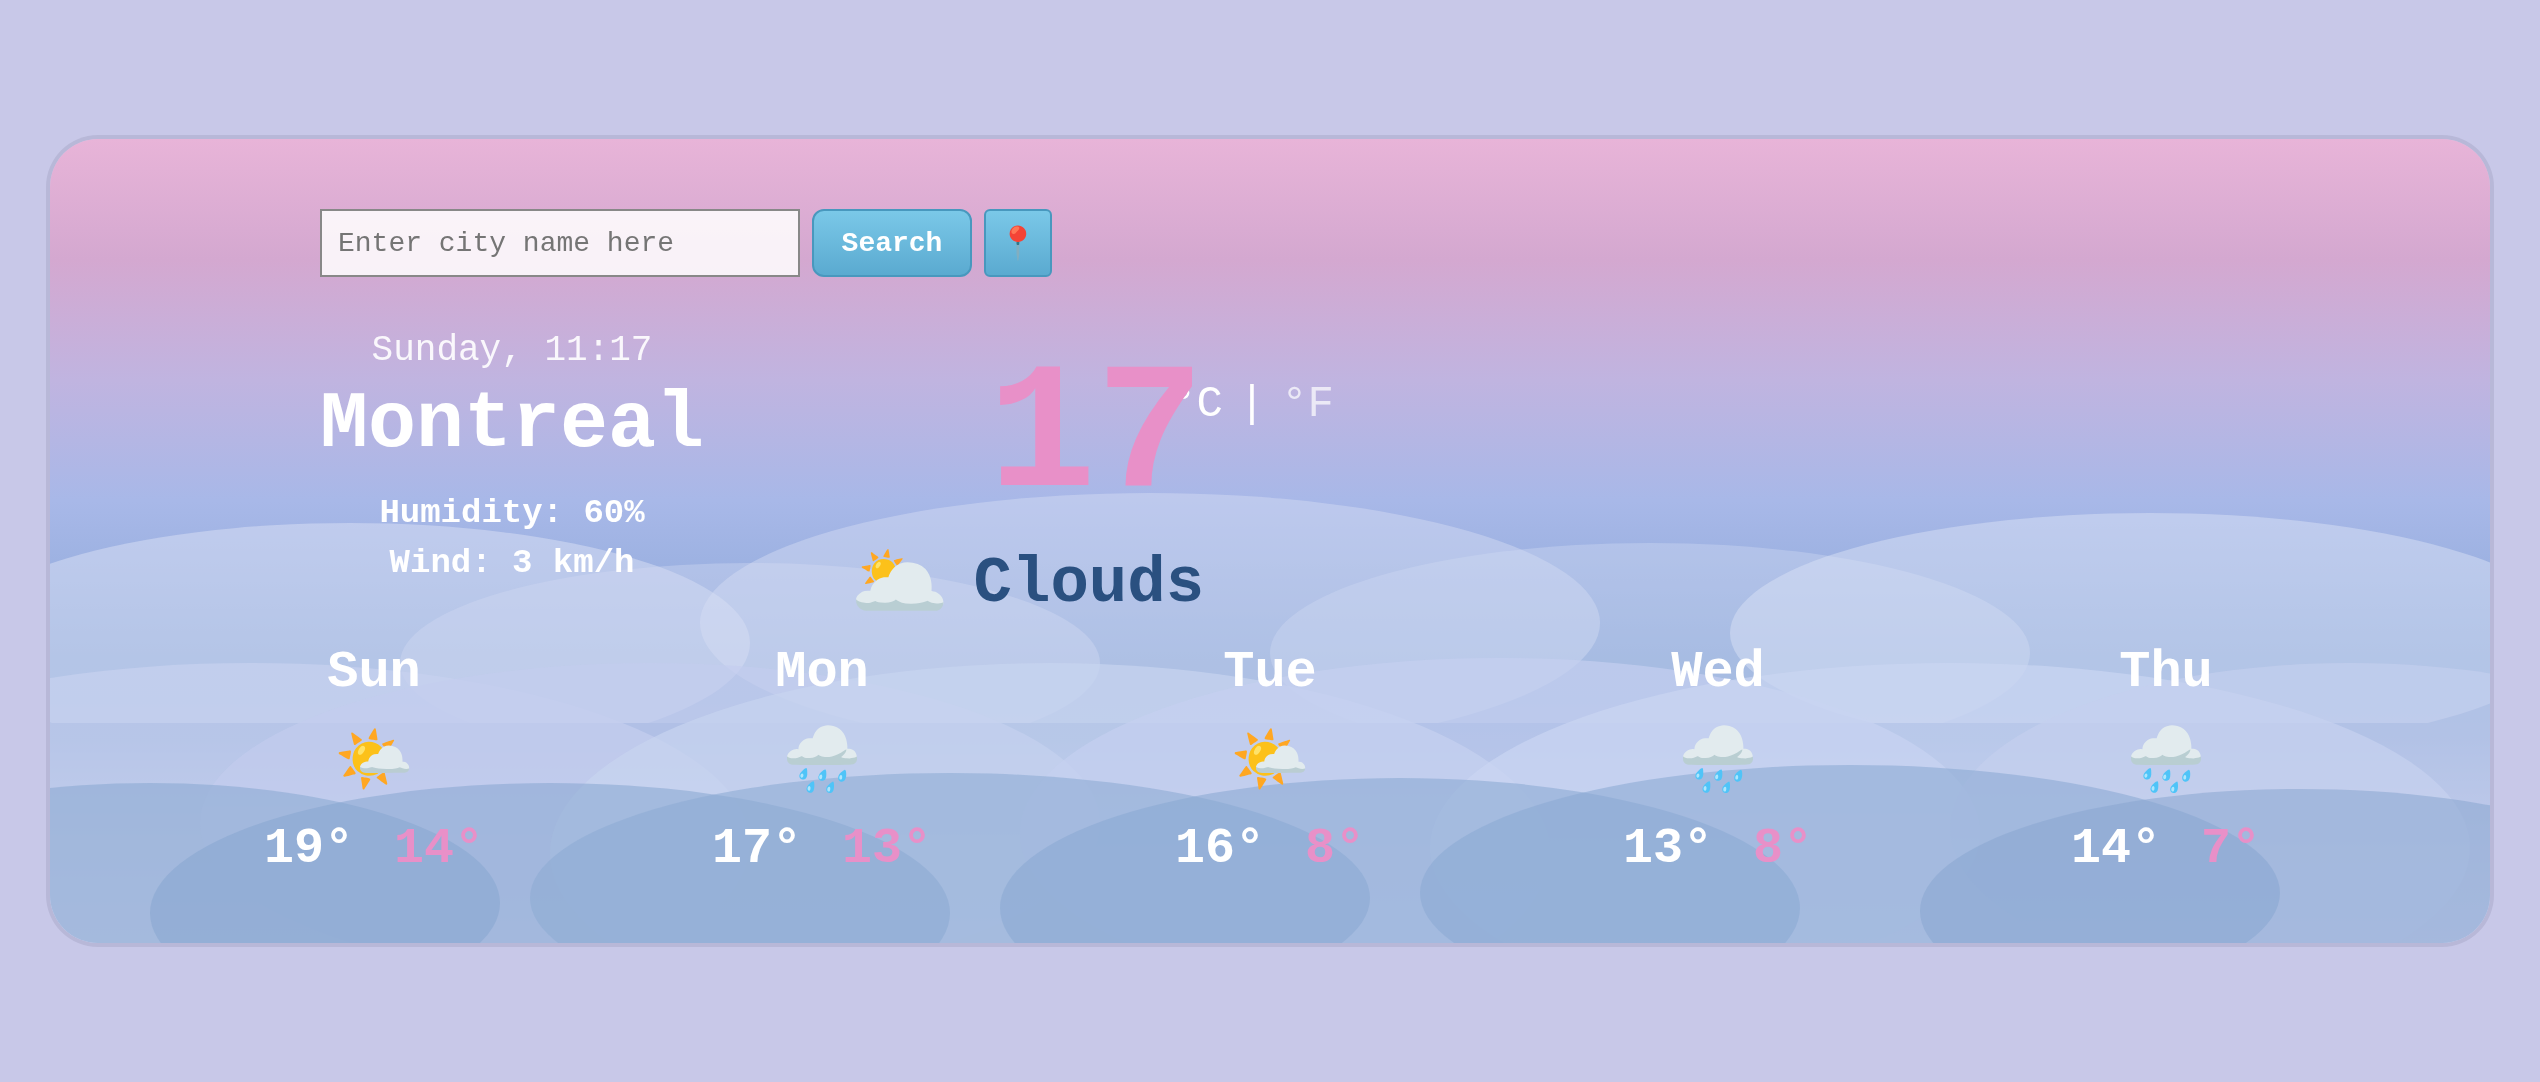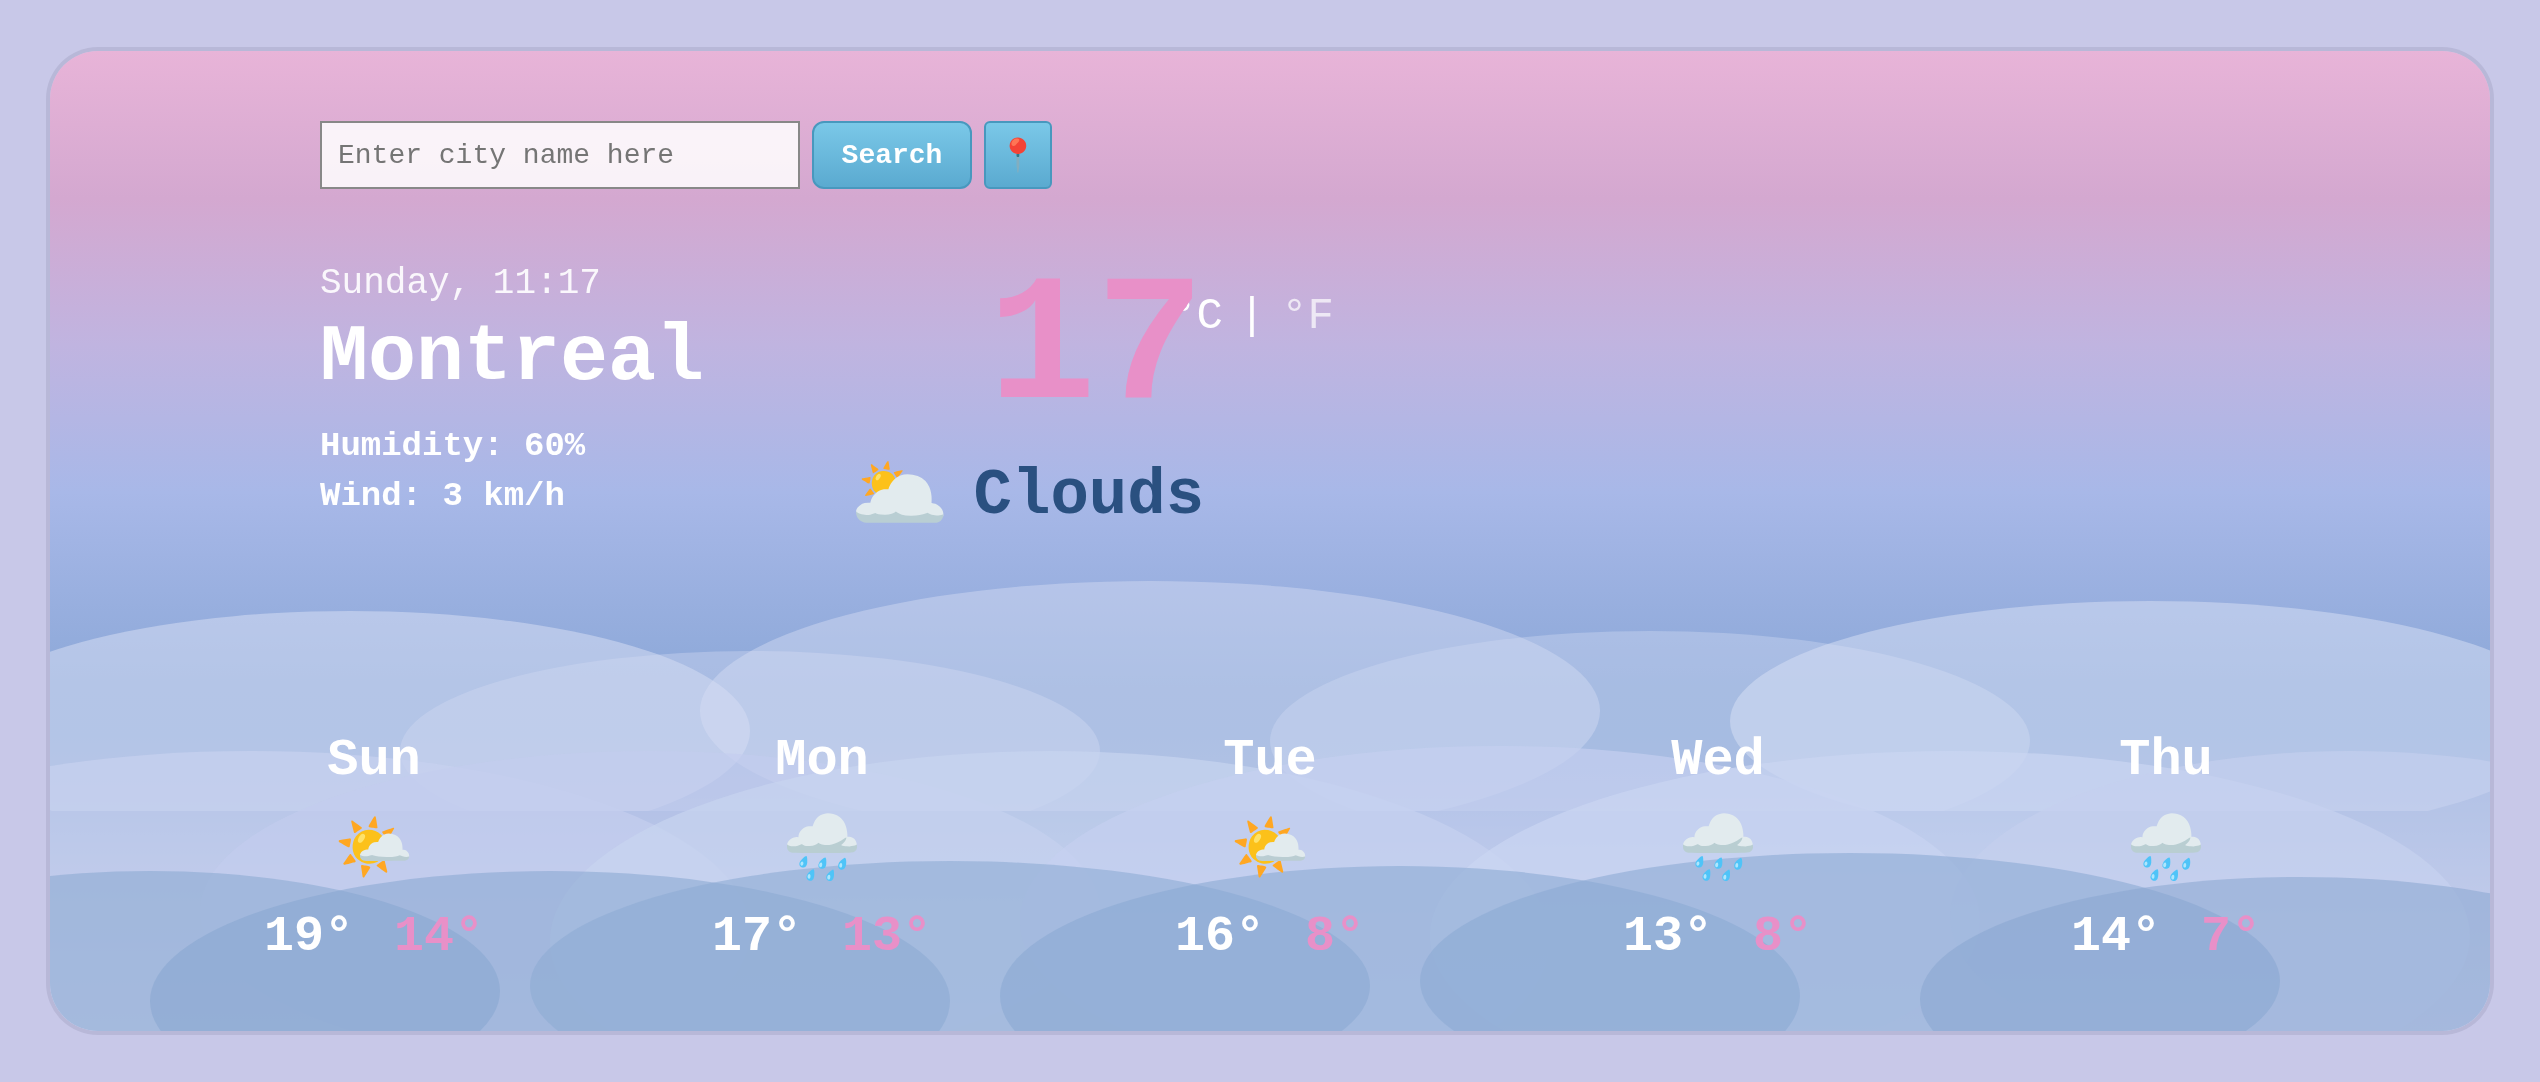--- a/index.html
+++ b/index.html
@@ -9,21 +9,21 @@
       height: 1082px;
       display: flex;
       align-items: center;
       justify-content: center;
       background: #c8c8e8;
       font-family: 'Courier New', Courier, monospace;
     }
 
     .app-container {
       width: 2440px;
-      height: 980px;
+      height: 804px;
       border-radius: 48px;
       overflow: hidden;
       position: relative;
       background: linear-gradient(
         180deg,
         #e8b4d8 0%,
         #d4a8d0 15%,
         #c0b4e0 30%,
         #a8b8e8 45%,
         #9ab0e0 55%,
@@ -83,23 +83,24 @@
       font-size: 32px;
       cursor: pointer;
       display: flex;
       align-items: center;
       justify-content: center;
     }
 
     
     .main-weather {
       position: absolute;
-      top: 212px;
+      top: 191px;
       left: 270px;
       z-index: 10;
+      text-align: center;
     }
 
     .datetime {
       font-size: 36px;
       color: rgba(255,255,255,0.9);
       font-family: 'Courier New', Courier, monospace;
       margin-bottom: 8px;
     }
 
     .city-name {

